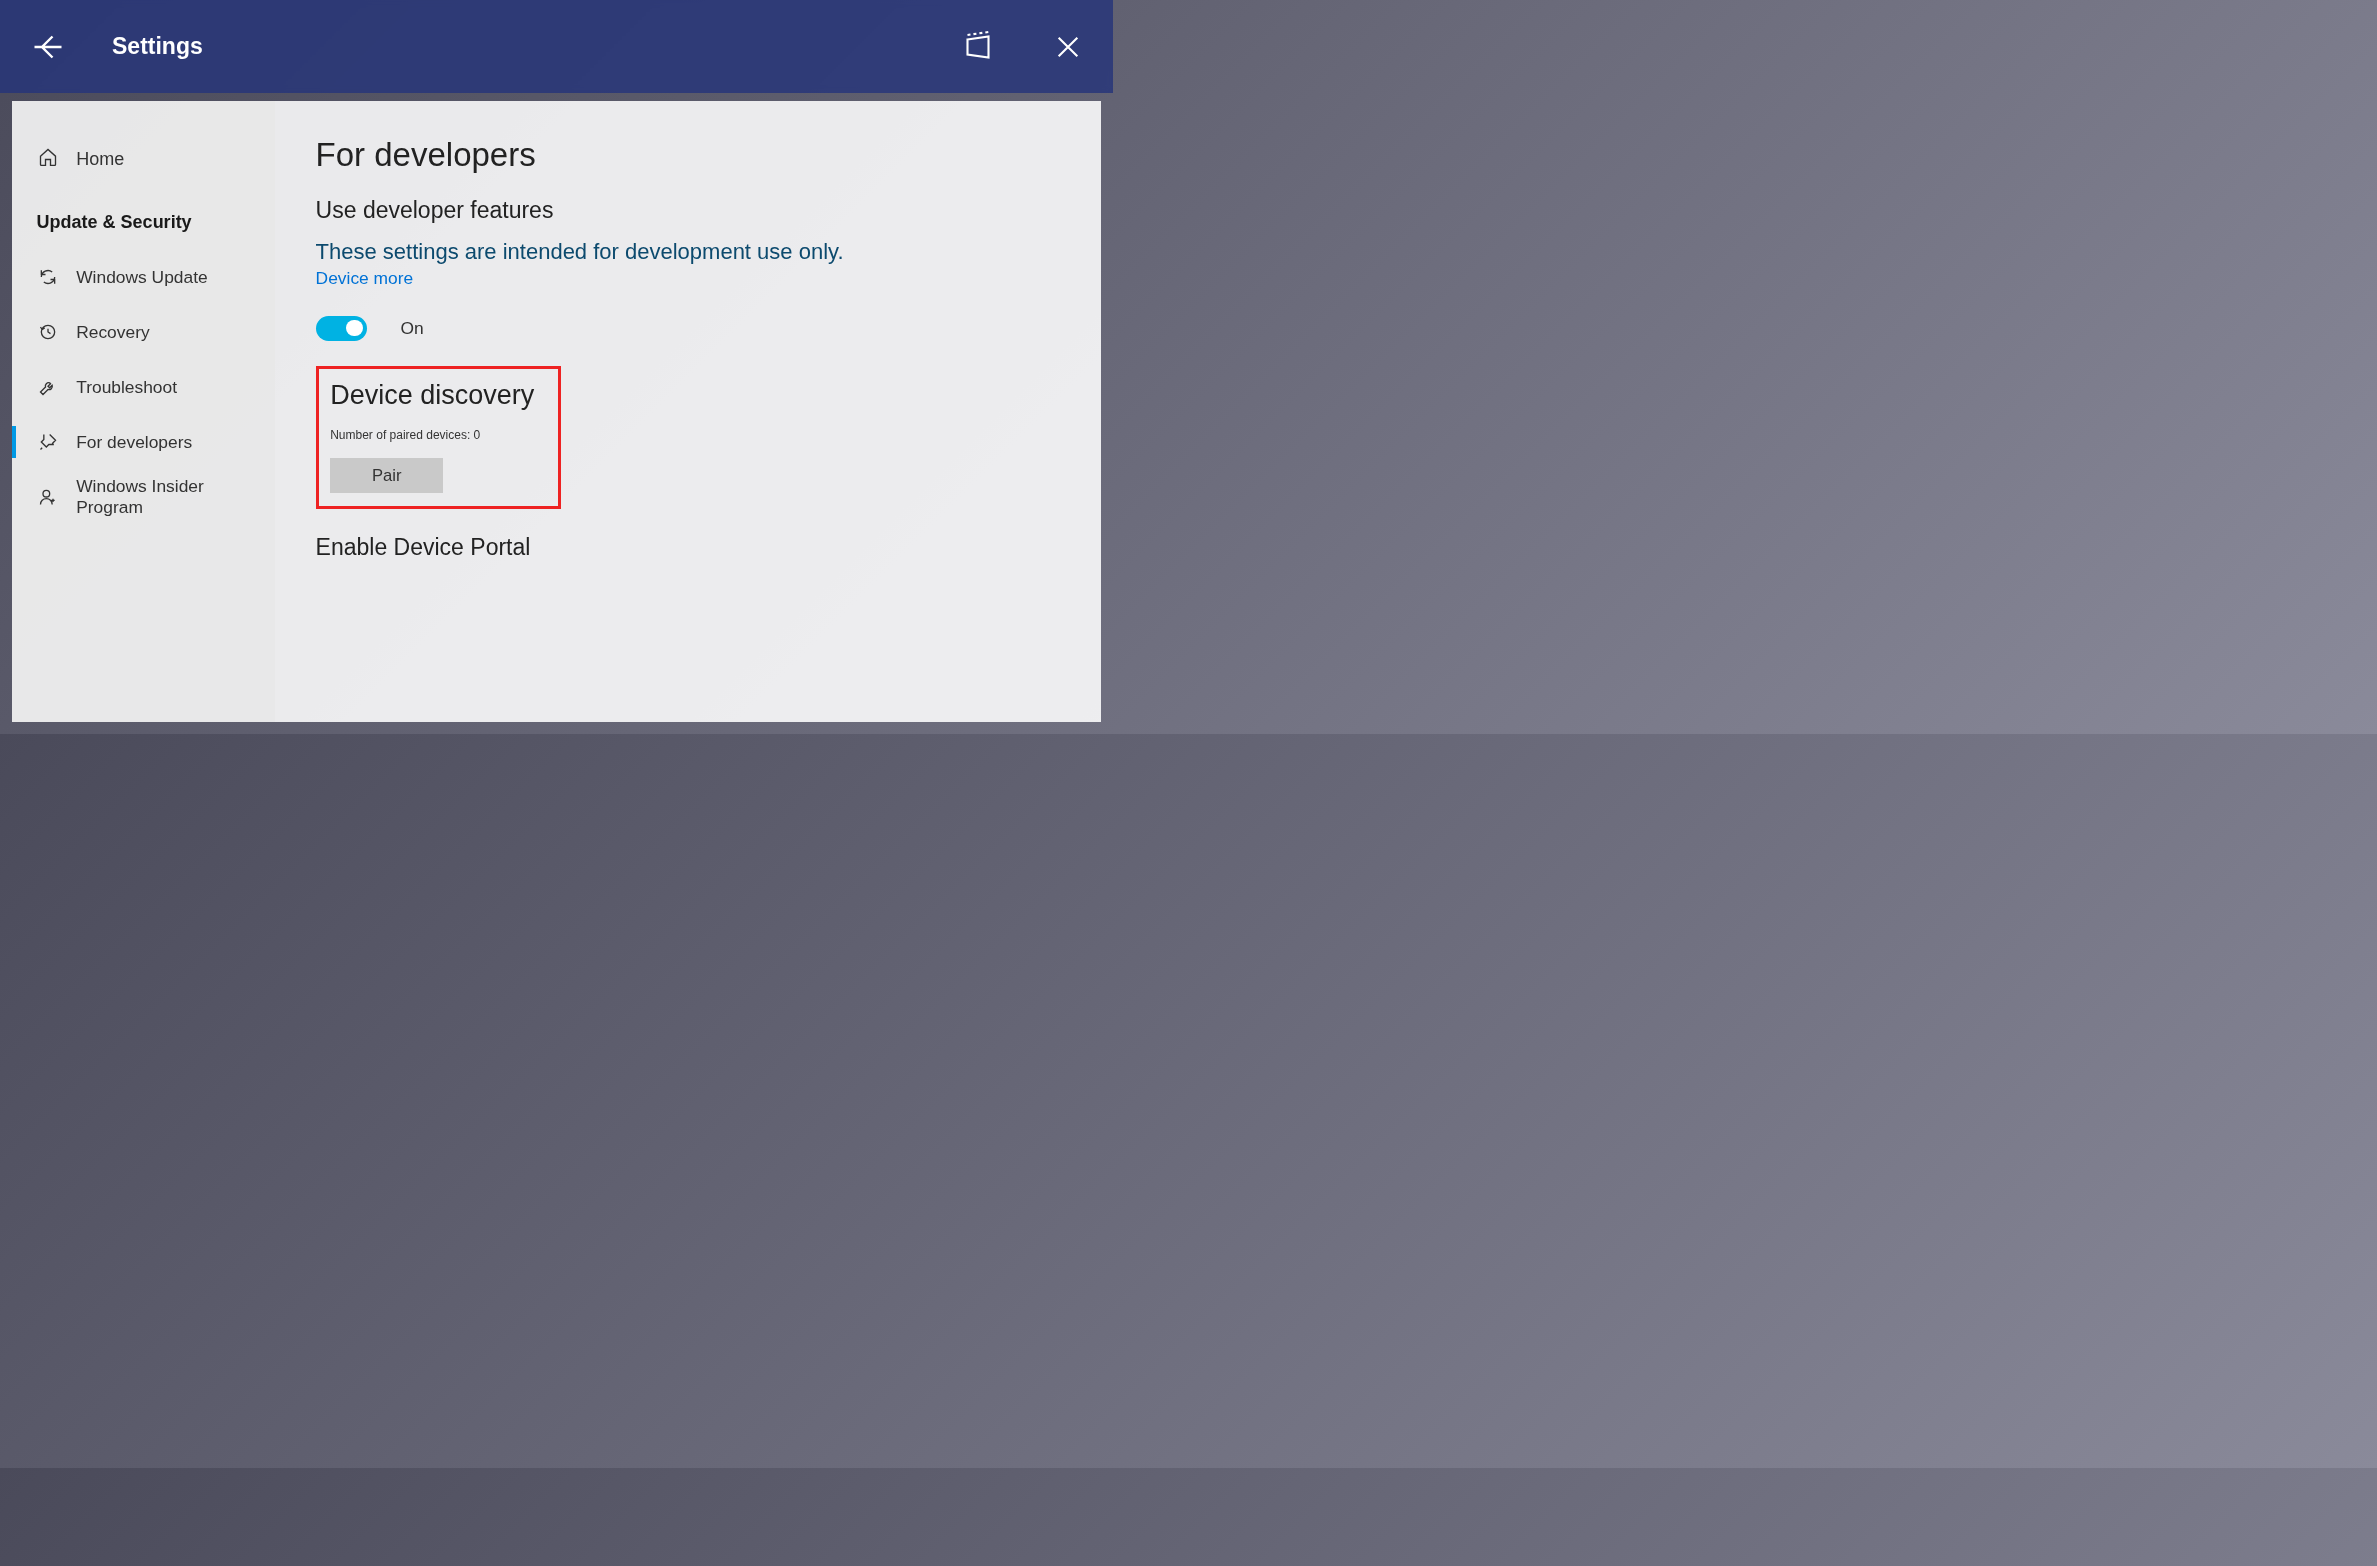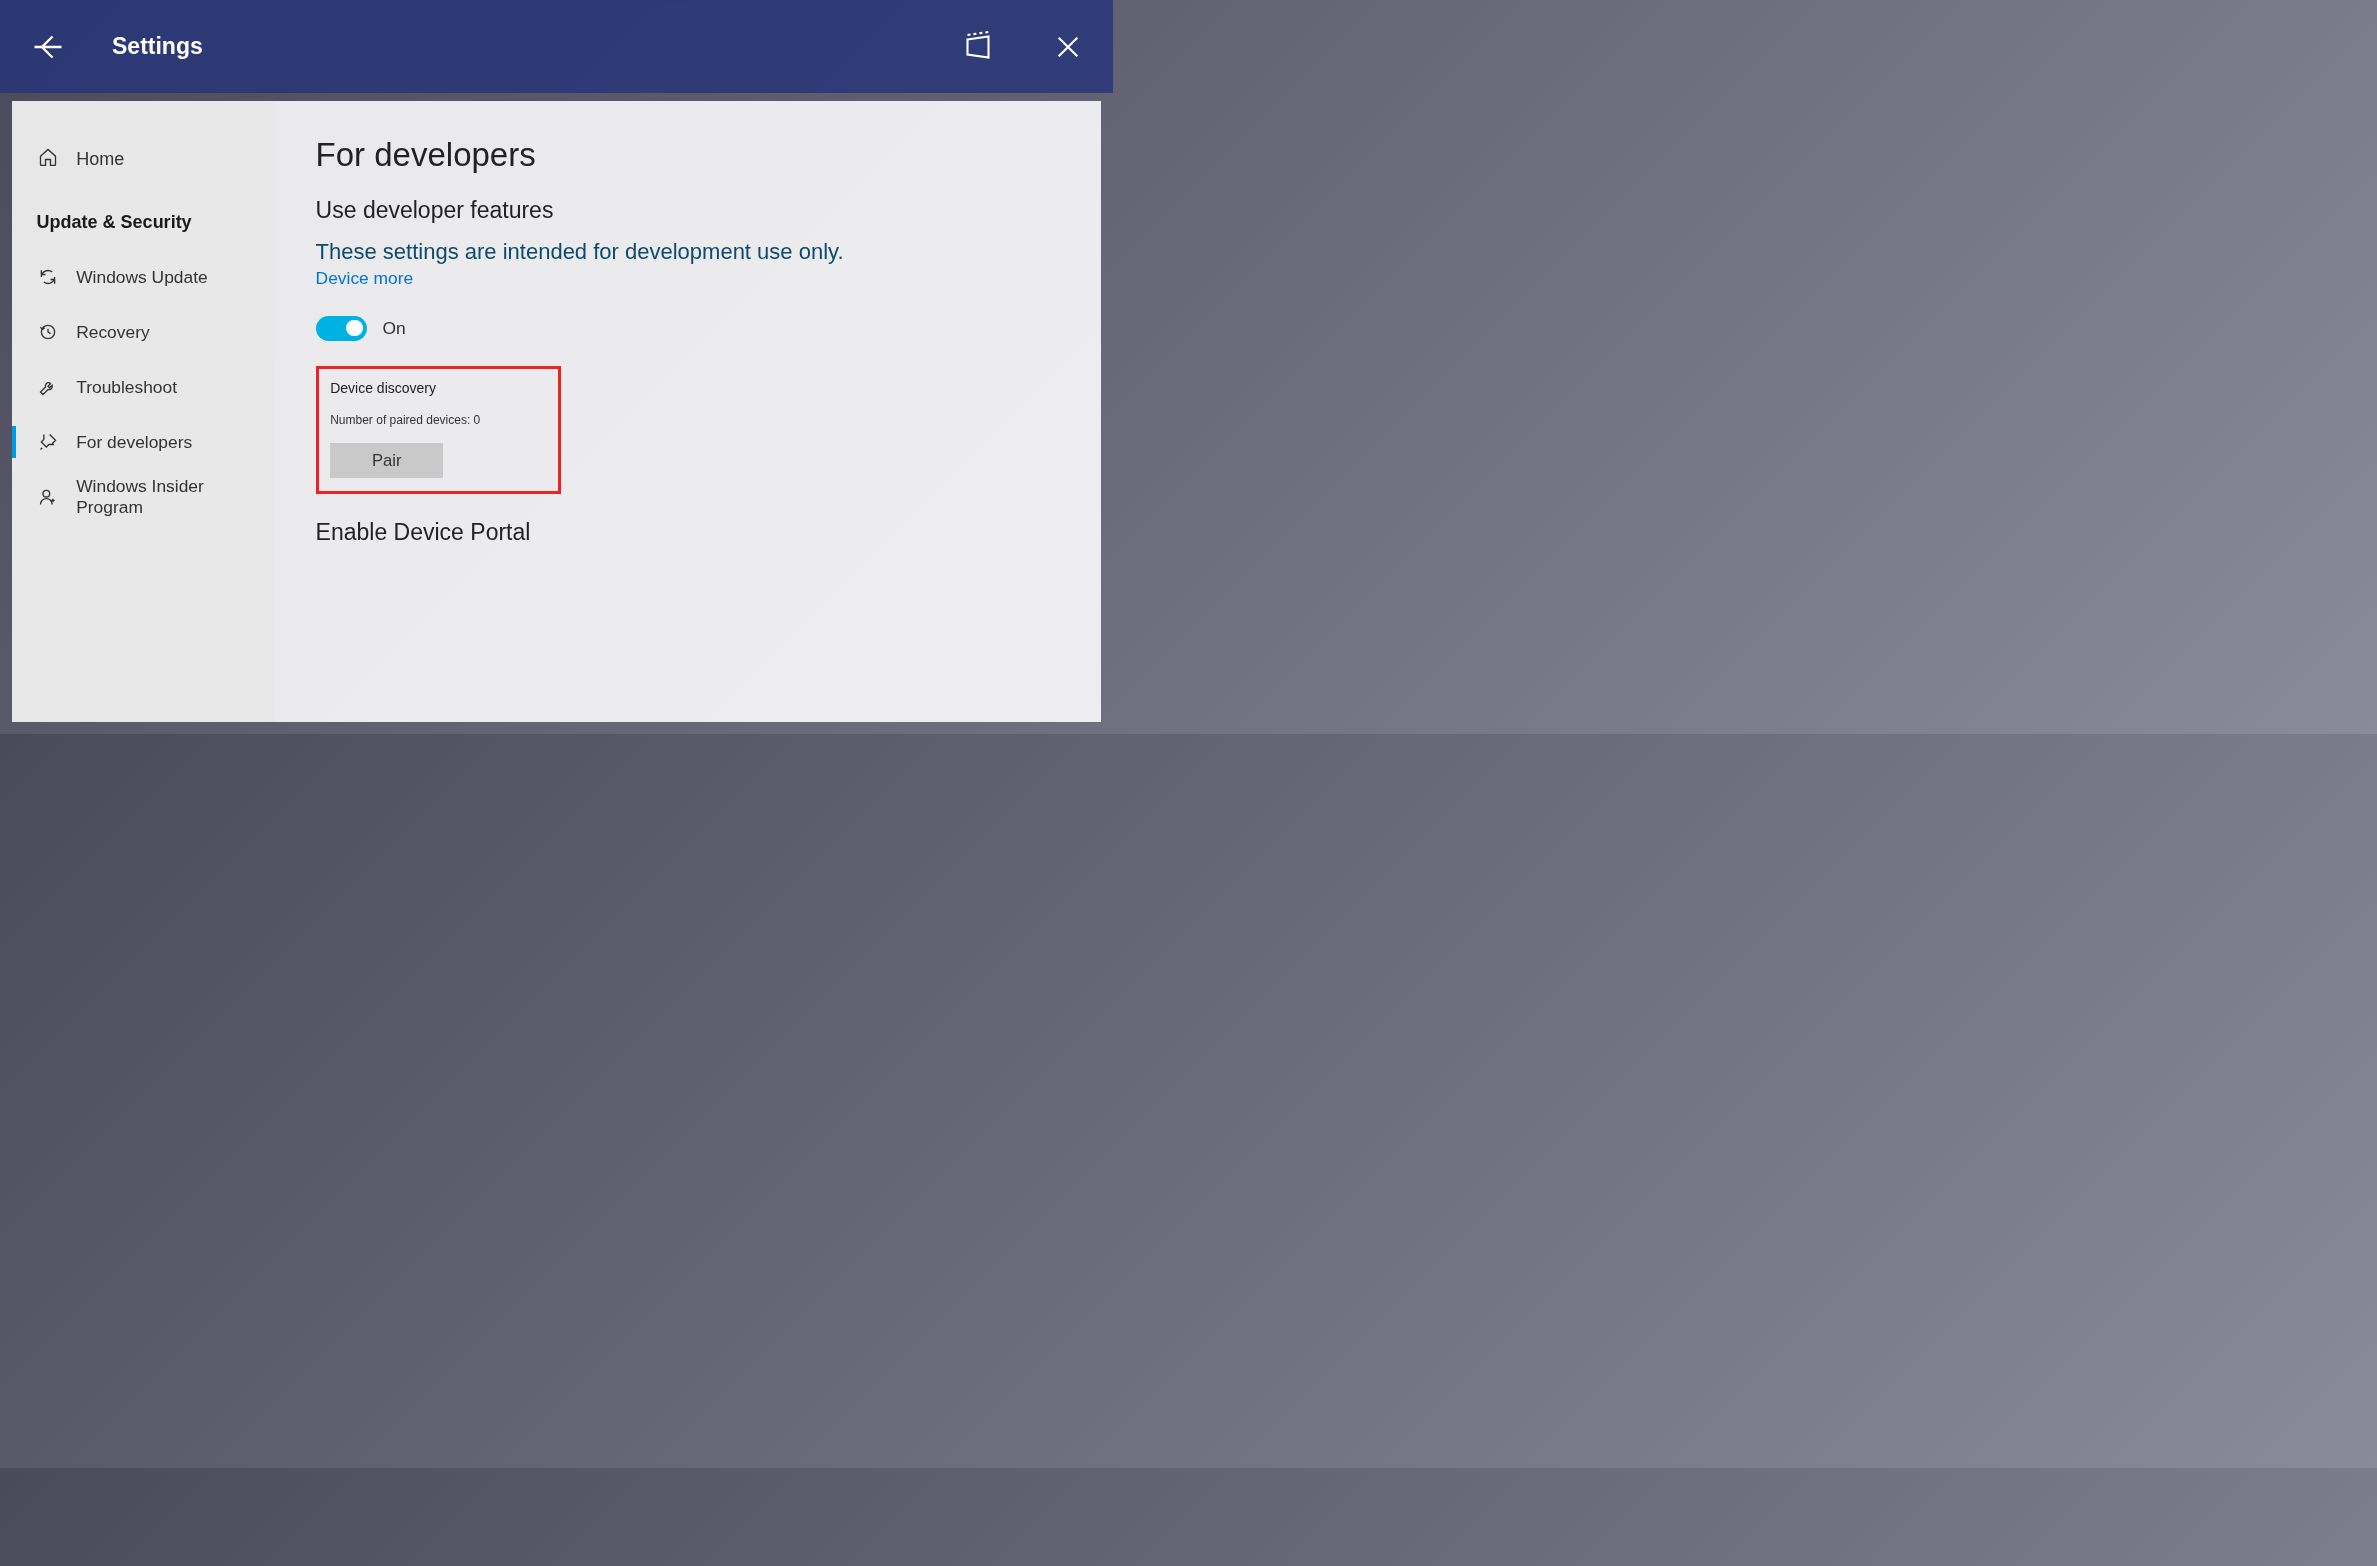--- a/index.html
+++ b/index.html
@@ -113,21 +113,21 @@
     .learn-more {
       font-size: 17.4px;
       color: #0072d6;
       cursor: pointer;
       display: inline-block;
       margin-bottom: 26.5px;
     }
     .toggle-row {
       display: flex;
       align-items: center;
-      gap: 16px;
+      gap: 34px;
       margin-bottom: 25px;
     }
     .toggle {
       width: 51px; height: 25px;
       background: #00b2e3;
       border-radius: 12.4px;
       position: relative;
       cursor: pointer;
     }
     .toggle::after {
@@ -138,21 +138,21 @@
       position: absolute;
       right: 4.1px; top: 4.1px;
     }
     .toggle-label { font-size: 17.4px; color: #333; }
     .highlight-box {
       border: 3.3px solid #e22;
       padding: 8.3px 11.6px 13.2px 11.6px;
       width: 245px;
       margin-bottom: 25px;
     }
-    .highlight-box .section-heading { font-size: 14px; margin-top: 3.3px; margin-bottom: 16.6px; }
+    .highlight-box .section-heading { font-size: 27px; margin-top: 3.3px; margin-bottom: 16.6px; }
     .paired-text { font-size: 12px; color: #333; margin-bottom: 16.6px; }
     .pair-btn {
       background: #c9c9c9;
       color: #333;
       border: none;
       width: 113px;
       height: 35px;
       font-size: 16.6px;
       cursor: pointer;
       font-family: inherit;

